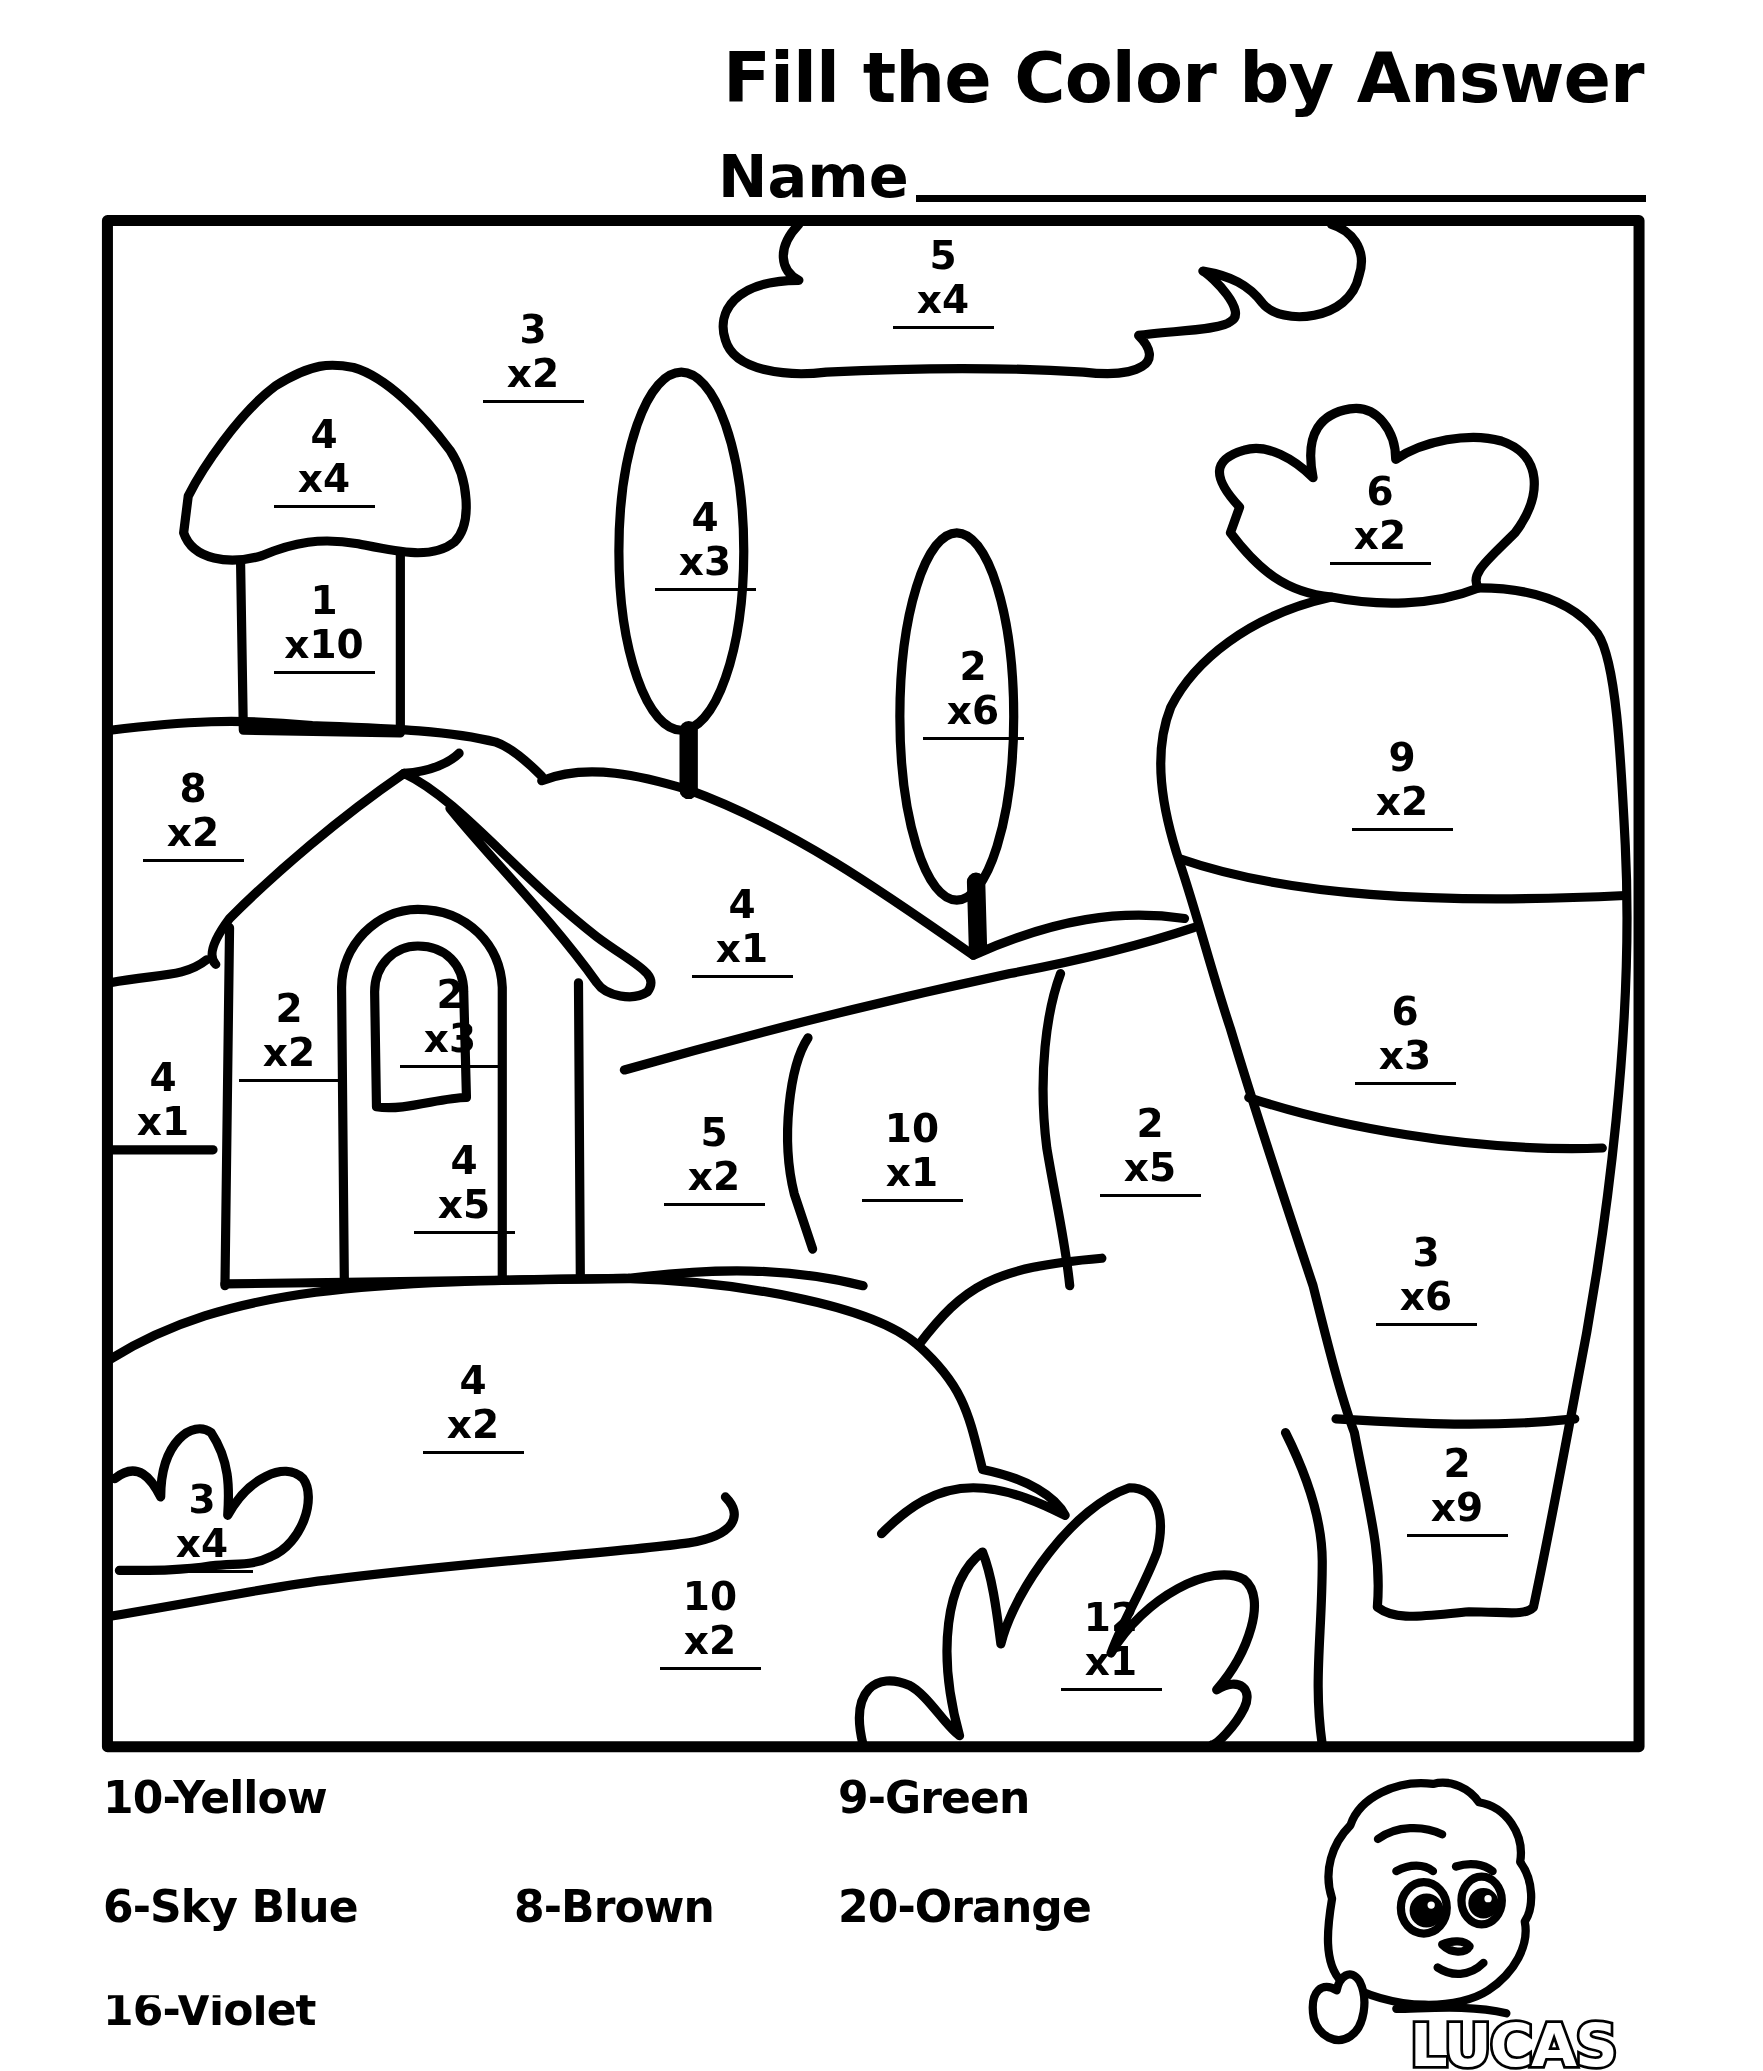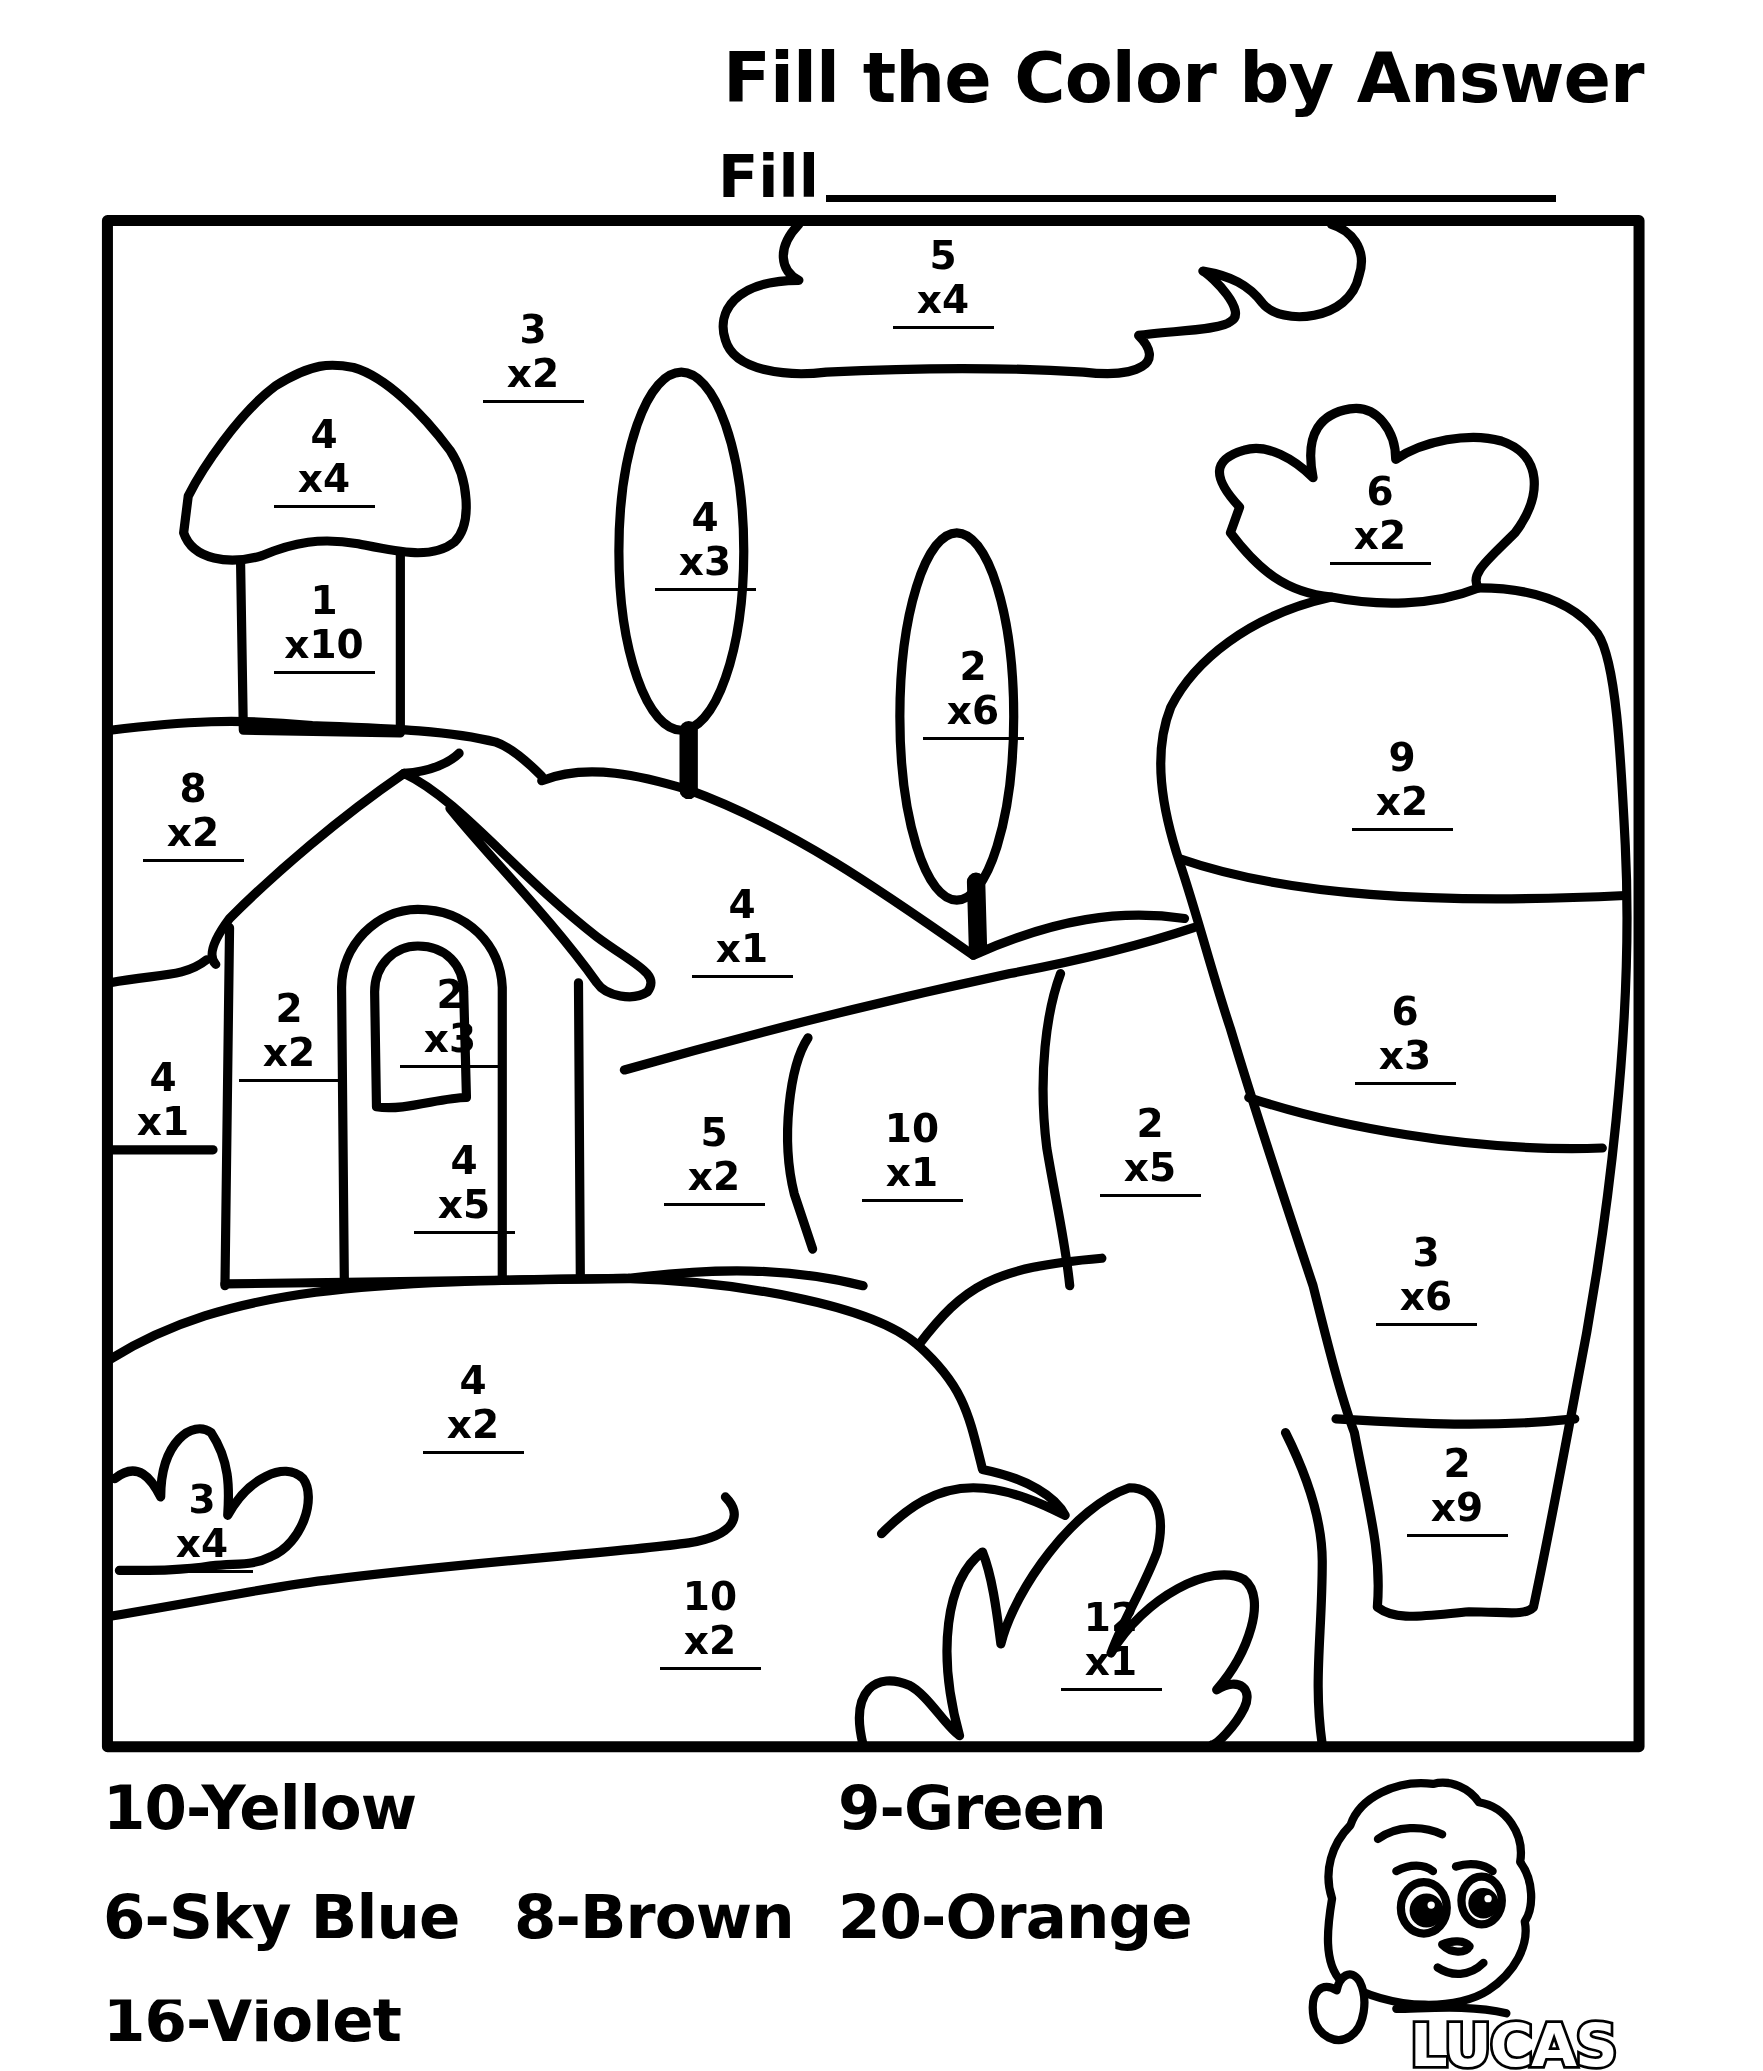--- a/index.html
+++ b/index.html
@@ -4,31 +4,31 @@
 <style>
   html,body{margin:0;padding:0;background:#fff;}
   body{width:1763px;height:2072px;position:relative;overflow:hidden;font-family:"DejaVu Sans",sans-serif;color:#000;}
   #sheet{position:absolute;left:0;top:0;width:1550px;height:2072px;}
   .title{position:absolute;left:723px;top:37px;font-size:70px;font-weight:bold;letter-spacing:-0.9px;white-space:nowrap;}
   .name-row{position:absolute;left:718px;top:147px;display:flex;align-items:flex-end;}
   .name-label{font-size:59px;font-weight:bold;line-height:1;}
   .name-line{width:730px;height:0;border-bottom:7.3px solid #000;margin-left:7.3px;margin-bottom:3.7px;}
   .prob{position:absolute;text-align:center;font-weight:bold;font-size:39px;line-height:44px;width:110px;}
   .prob .line{display:block;width:101px;margin:3.7px auto 0;border-bottom:3.7px solid #000;}
-  .key{position:absolute;font-weight:bold;font-size:61px;white-space:nowrap;letter-spacing:-0.9px;}
+  .key{position:absolute;font-weight:bold;font-size:44px;white-space:nowrap;letter-spacing:-0.9px;}
   .logo-text{position:absolute;left:1410px;top:2011px;font-size:59px;font-weight:bold;color:#fff;-webkit-text-stroke:5.5px #000;paint-order:stroke fill;letter-spacing:-1.8px;}
 </style>
 </head>
 <body>
 
 <div id="sheet">
 
   <div class="title">Fill the Color by Answer</div>
   <div class="name-row">
-    <span class="name-label">Fill</span>
+    <span class="name-label">Name</span>
     <span class="name-line"></span>
   </div>
 
   <svg width="1763" height="2072" viewBox="0 0 1920 2256" style="position:absolute;left:0;top:0;" fill="none" stroke="#000" stroke-width="10" stroke-linejoin="round" stroke-linecap="round">
 
     <rect x="117" y="240" width="1668" height="1662" stroke-width="12"></rect>
 
     <path d="M870,244 C845,270 850,295 870,305 C800,305 780,340 790,370 C800,405 860,410 900,405 C1000,400 1100,400 1180,405 C1240,412 1270,395 1240,365 C1270,360 1330,360 1340,350 C1360,340 1320,300 1310,295 C1340,300 1360,310 1375,330 C1395,355 1470,350 1480,300 C1490,270 1470,250 1450,244"></path>
 
     <path d="M205,540 C220,510 260,450 300,420 C340,395 360,395 385,400 C420,410 460,450 490,490 C510,520 515,570 495,590 C470,610 430,600 390,592 C350,585 320,590 285,605 C250,615 210,610 200,580 Z"></path>

